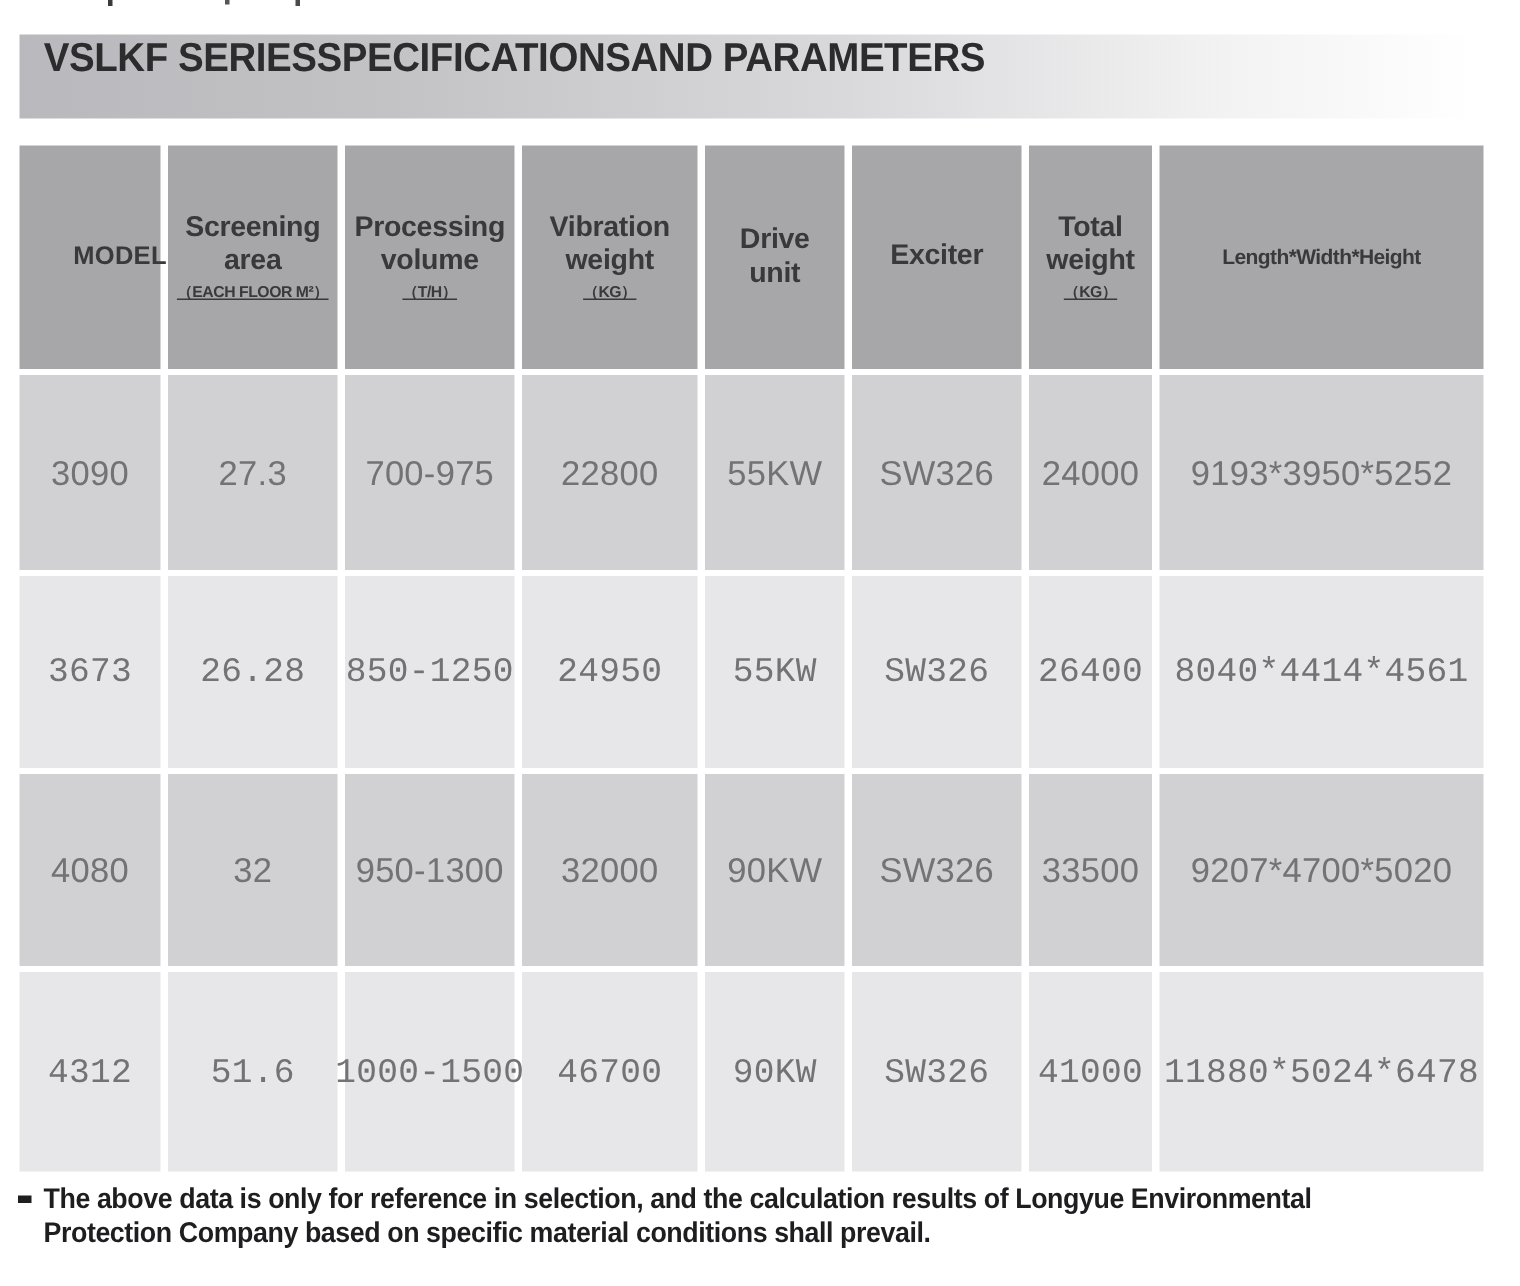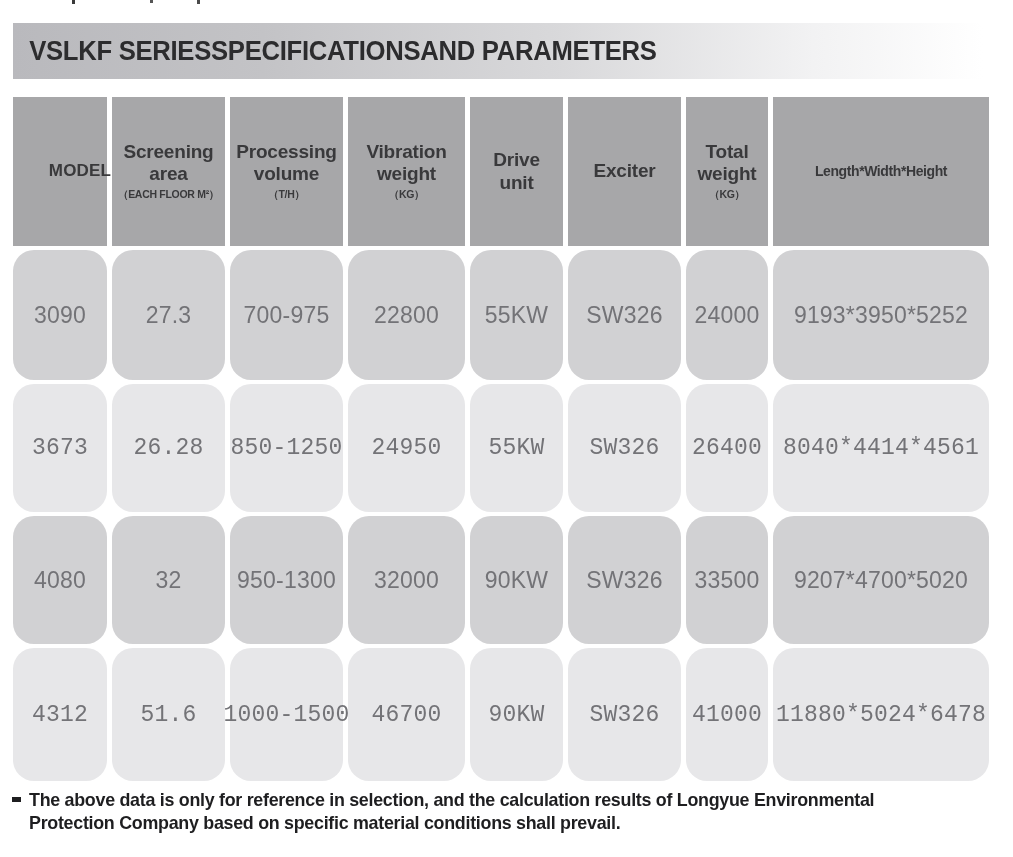--- a/index.html
+++ b/index.html
@@ -15,21 +15,21 @@
   .fragment { position: absolute; top: 0; background: #3a3a3a; }
   .frag-1 { left: 72px;  width: 3px; height: 4px; }
   .frag-2 { left: 150px; width: 3px; height: 3px; background: #555; }
   .frag-3 { left: 197px; width: 3px; height: 4px; background: #4a4a4a; }
 
   
   .banner {
     position: absolute; left: 13px; top: 23px;
     width: 1000px; height: 56px;
     background: linear-gradient(to right, #b9b9bd 0%, #c3c3c6 25%, #d9d9db 55%, #f2f2f3 80%, #ffffff 97%);
-    display: flex; align-items: center;
+    display: flex; align-items: flex-start;
   }
   .banner h1 {
     font-size: 27px; font-weight: bold; color: #2c2c2e;
     letter-spacing: -0.3px;
     transform: scaleX(0.95); transform-origin: left center;
     padding-left: 17px; white-space: nowrap;
   }
 
   
   .spec-table {
@@ -47,26 +47,26 @@
   }
   .th .main {
     font-size: 19px; line-height: 1.18;
     white-space: pre-line; letter-spacing: -0.2px;
   }
   .th.model .main { font-size: 17px; letter-spacing: 0.2px; margin-left: 40px; }
   .th.dims  .main { font-size: 14px; letter-spacing: -0.4px; }
   .th .sub {
     font-size: 10.5px; margin-top: 3px; letter-spacing: -0.3px;
     white-space: nowrap;
+    text-decoration: underline;
   }
   .td {
     display: flex; align-items: center; justify-content: center;
     font-size: 23px; color: #737377; letter-spacing: 0.2px;
     white-space: nowrap;
-    border-radius: 21px;
   }
   .row-dark  { background: #d1d1d3; }
   .row-light { background: #e7e7e9; font-family: Liberation Mono, monospace; }
 
   
   .footnote-bullet {
     position: absolute; left: 12px; top: 797px;
     width: 9px; height: 5px; background: #1e1e20;
   }
   .footnote {

